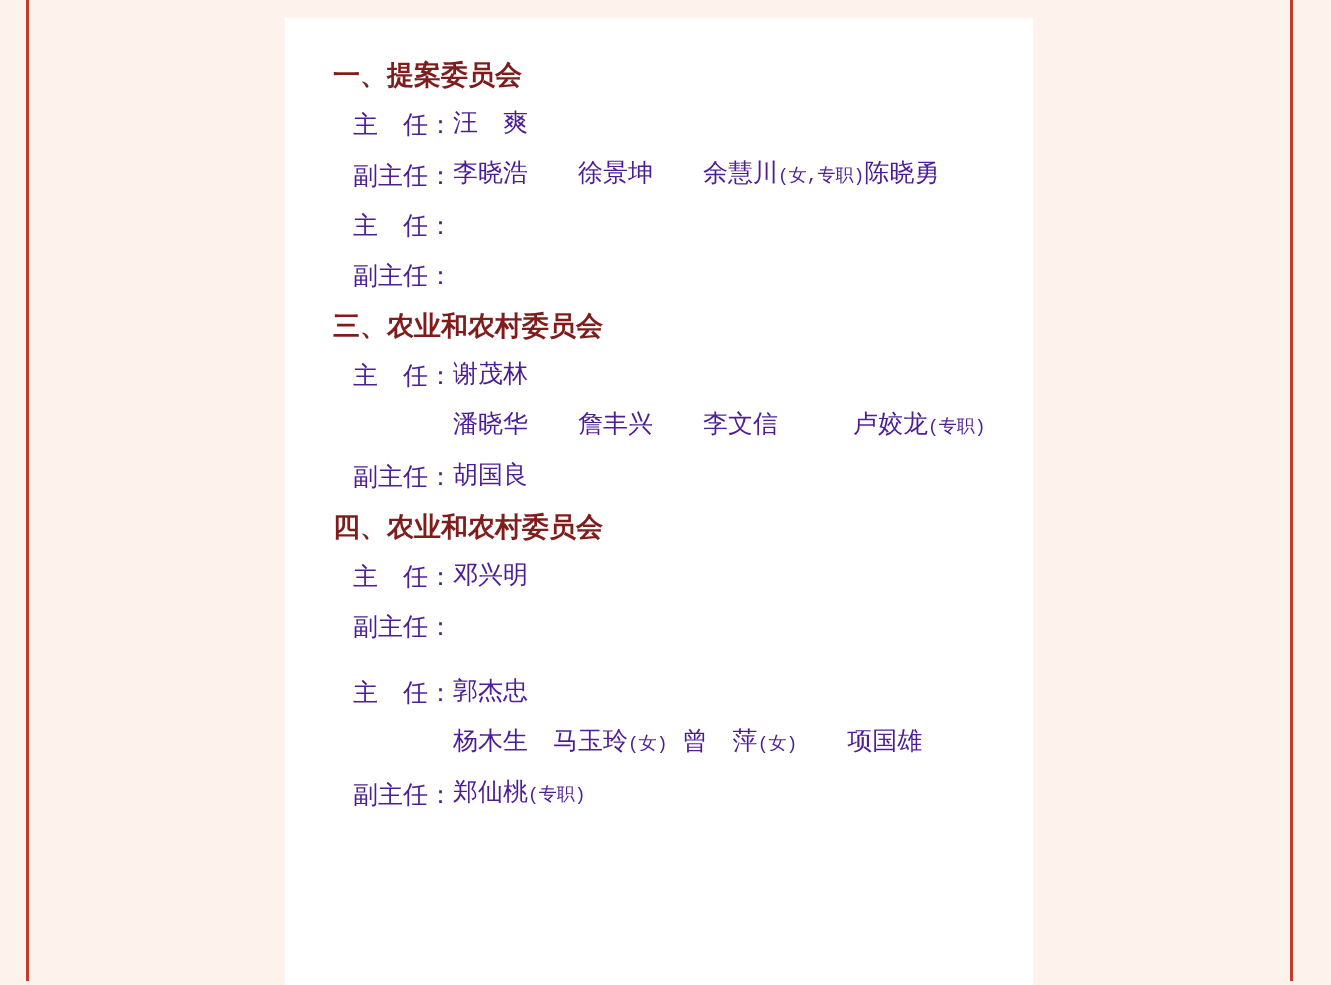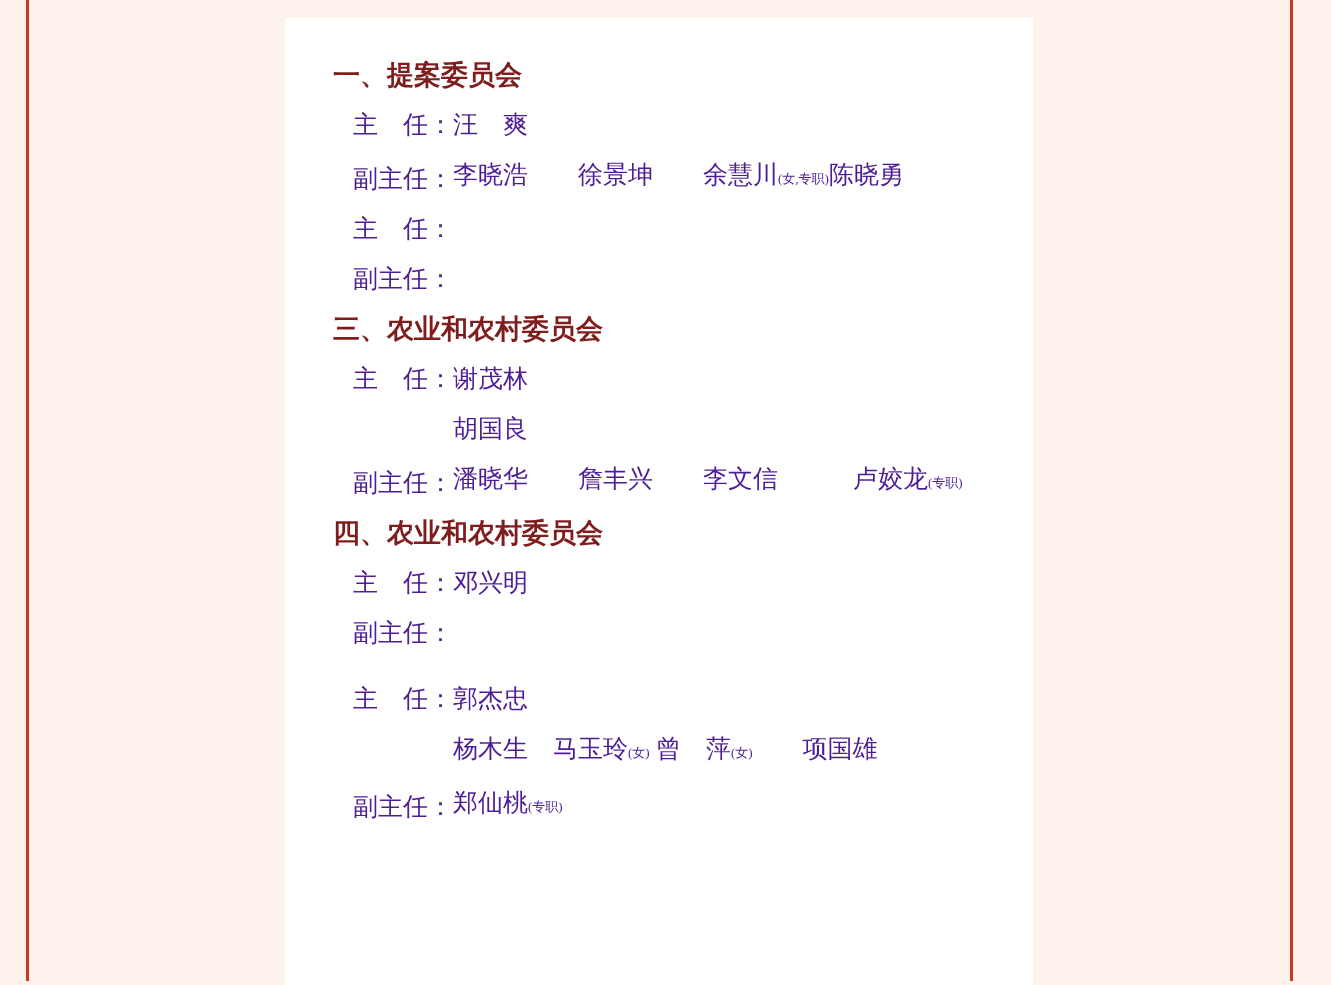--- a/index.html
+++ b/index.html
@@ -49,24 +49,24 @@
     font-size: 25px;
     line-height: 50px;
     color: #4c1d95;
     margin-left: 20px;
   }
   .role-label {
     flex: none;
     width: 100px;
     white-space: pre;
   }
-  .role-names { flex: 1; }
+  .role-names { flex: 1; font-family: Liberation Mono, monospace; }
   .names-line { white-space: pre-wrap; }
   .annotation {
-    font-size: 13px;
+    font-size: 18px;
   }
 </style>
 </head>
 <body>
 
 <div class="rule-line" id="rule-left"></div>
 <div class="rule-line" id="rule-right"></div>
 
 <main class="doc-panel">
   <div id="committee-list">
@@ -97,22 +97,22 @@
         <div class="committee-heading">三、农业和农村委员会</div>
         <div class="role-row">
           <div class="role-label">主　任：</div>
           <div class="role-names">
             <div class="names-line"><span>谢茂林</span></div>
           </div>
         </div>
         <div class="role-row">
           <div class="role-label">副主任：</div>
           <div class="role-names">
+            <div class="names-line"><span>潘晓华　　詹丰兴　　李文信　　　卢姣龙</span><span class="annotation">(专职)</span></div>
             <div class="names-line"><span>胡国良</span></div>
-            <div class="names-line"><span>潘晓华　　詹丰兴　　李文信　　　卢姣龙</span><span class="annotation">(专职)</span></div>
           </div>
         </div>
       </section>
       <section class="committee-section">
         <div class="committee-heading">四、农业和农村委员会</div>
         <div class="role-row">
           <div class="role-label">主　任：</div>
           <div class="role-names">
             <div class="names-line"><span>邓兴明</span></div>
           </div>

